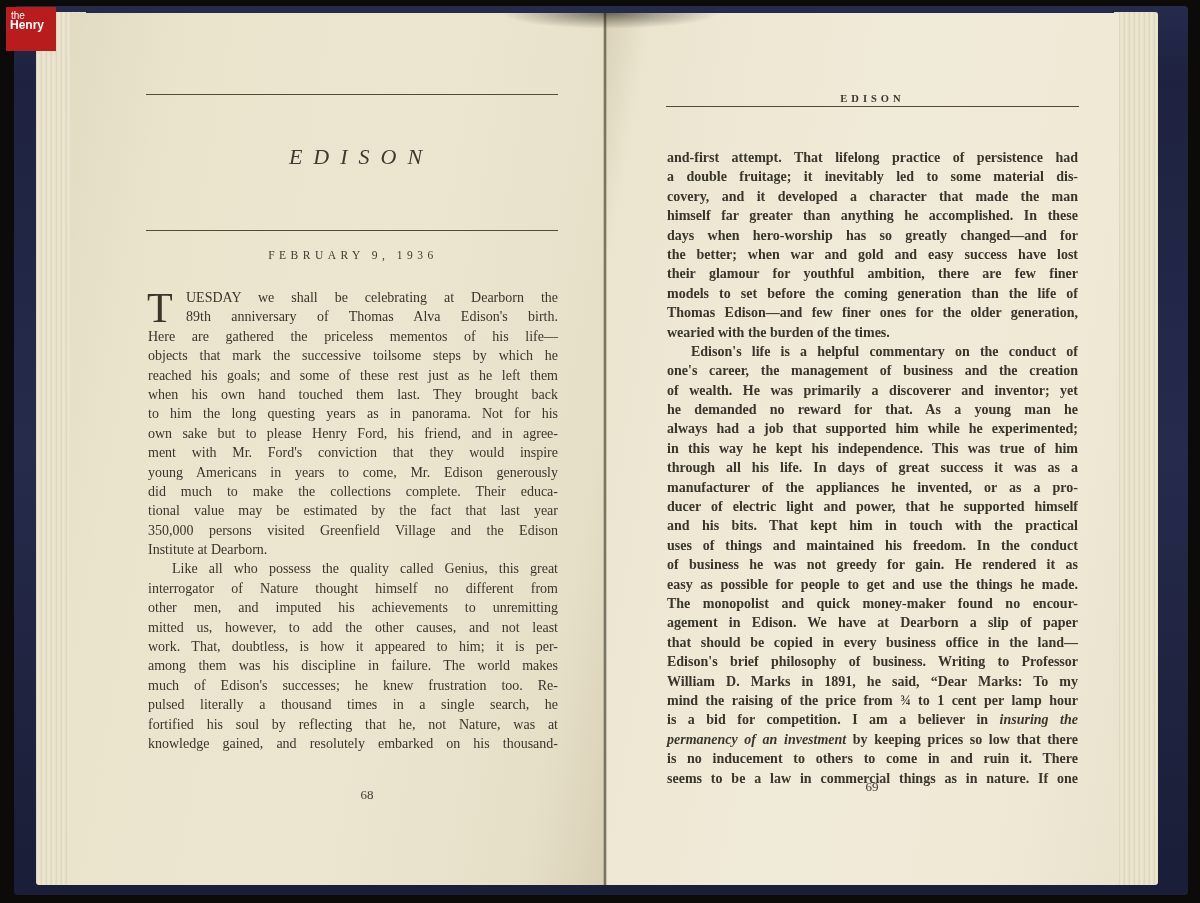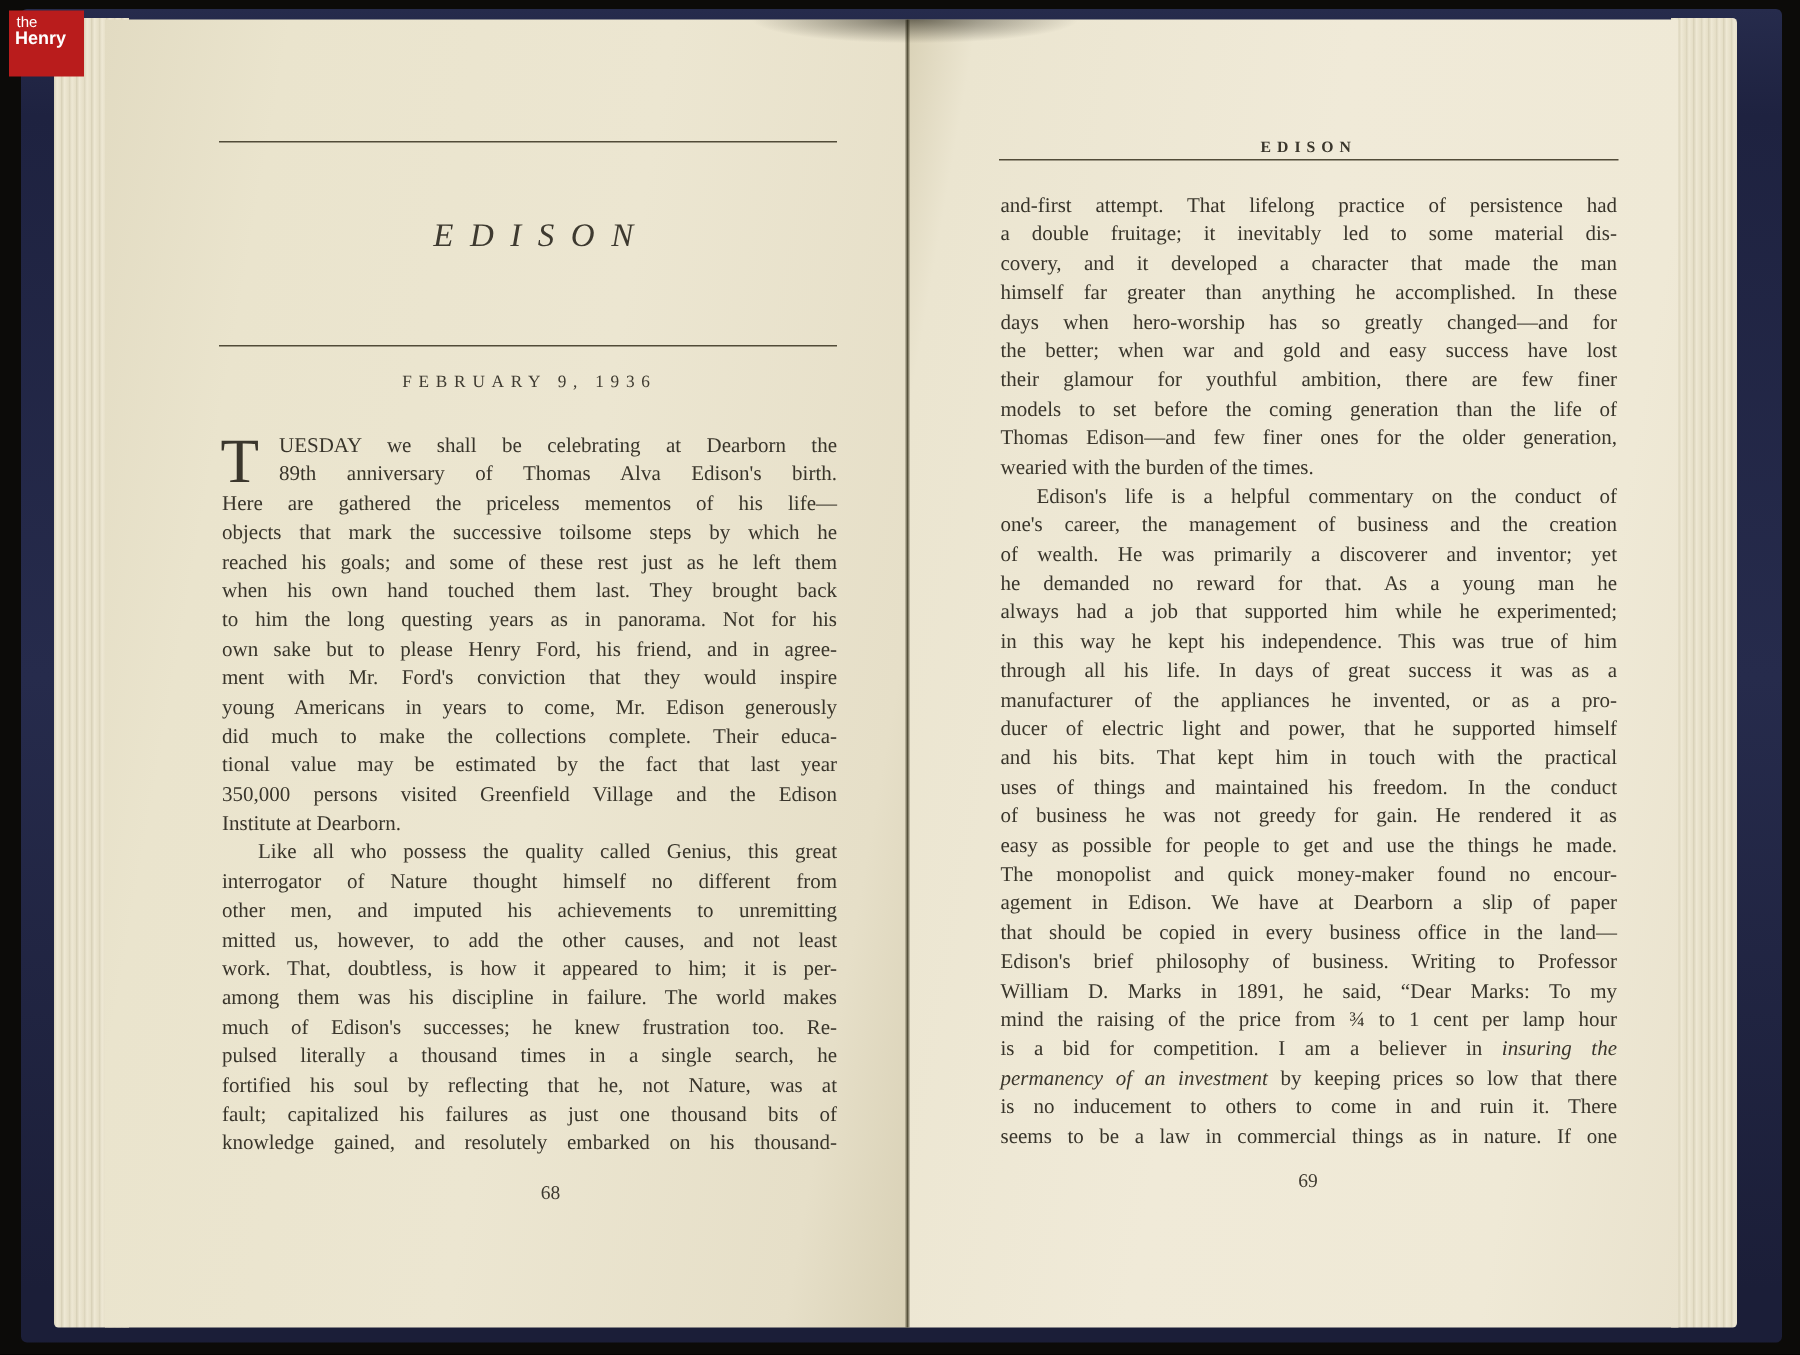--- a/index.html
+++ b/index.html
@@ -41,21 +41,21 @@
      font-style:italic;font-size:22px;letter-spacing:11px;padding-left:8px;
      color:#3e3a30;}
   .chapter-date{position:absolute;left:148px;top:249px;width:410px;text-align:center;
      font-size:11.5px;font-weight:400;letter-spacing:4.5px;color:#3e3a30;}
   .running-head{position:absolute;left:667px;top:93px;width:411px;text-align:center;
      font-size:10.5px;font-weight:700;letter-spacing:4px;color:#3a362c;}
 
   
   .col{position:absolute;color:#39352b;font-size:14px;}
   .col.left{left:148px;top:288px;width:410px;}
-  .col.right{left:667px;top:128px;width:411px;}
+  .col.right{left:667px;top:148px;width:411px;font-weight:bold;}
   .line{line-height:19.4px;height:19.4px;text-align:justify;text-align-last:justify;
         white-space:pre;white-space:normal;}
   .line.end{text-align-last:left;}
   .line.indent{text-indent:24px;}
   .line.gap{margin-top:0;}
   .line.dc{padding-left:38px;}
   .line i{font-style:italic;}
   .dropcap{position:absolute;left:147px;top:289px;font-size:42px;line-height:38px;
      color:#3a362c;font-weight:400;}
   .pagenum{position:absolute;font-size:13px;color:#3e3a30;text-align:center;width:60px;}
@@ -106,21 +106,20 @@
       <div class="line end">Institute at Dearborn.</div>
       <div class="line indent">Like all who possess the quality called Genius, this great</div>
       <div class="line">interrogator of Nature thought himself no different from</div>
       <div class="line">other men, and imputed his achievements to unremitting</div>
       <div class="line">mitted us, however, to add the other causes, and not least</div>
       <div class="line">work. That, doubtless, is how it appeared to him; it is per-</div>
       <div class="line">among them was his discipline in failure. The world makes</div>
       <div class="line">much of Edison's successes; he knew frustration too. Re-</div>
       <div class="line">pulsed literally a thousand times in a single search, he</div>
       <div class="line">fortified his soul by reflecting that he, not Nature, was at</div>
-      <div class="line">fault; capitalized his failures as just one thousand bits of</div>
       <div class="line">knowledge gained, and resolutely embarked on his thousand-</div>
     </div>
   <div class="col right">
       <div class="line">and-first attempt. That lifelong practice of persistence had</div>
       <div class="line">a double fruitage; it inevitably led to some material dis-</div>
       <div class="line">covery, and it developed a character that made the man</div>
       <div class="line">himself far greater than anything he accomplished. In these</div>
       <div class="line">days when hero-worship has so greatly changed—and for</div>
       <div class="line">the better; when war and gold and easy success have lost</div>
       <div class="line">their glamour for youthful ambition, there are few finer</div>

